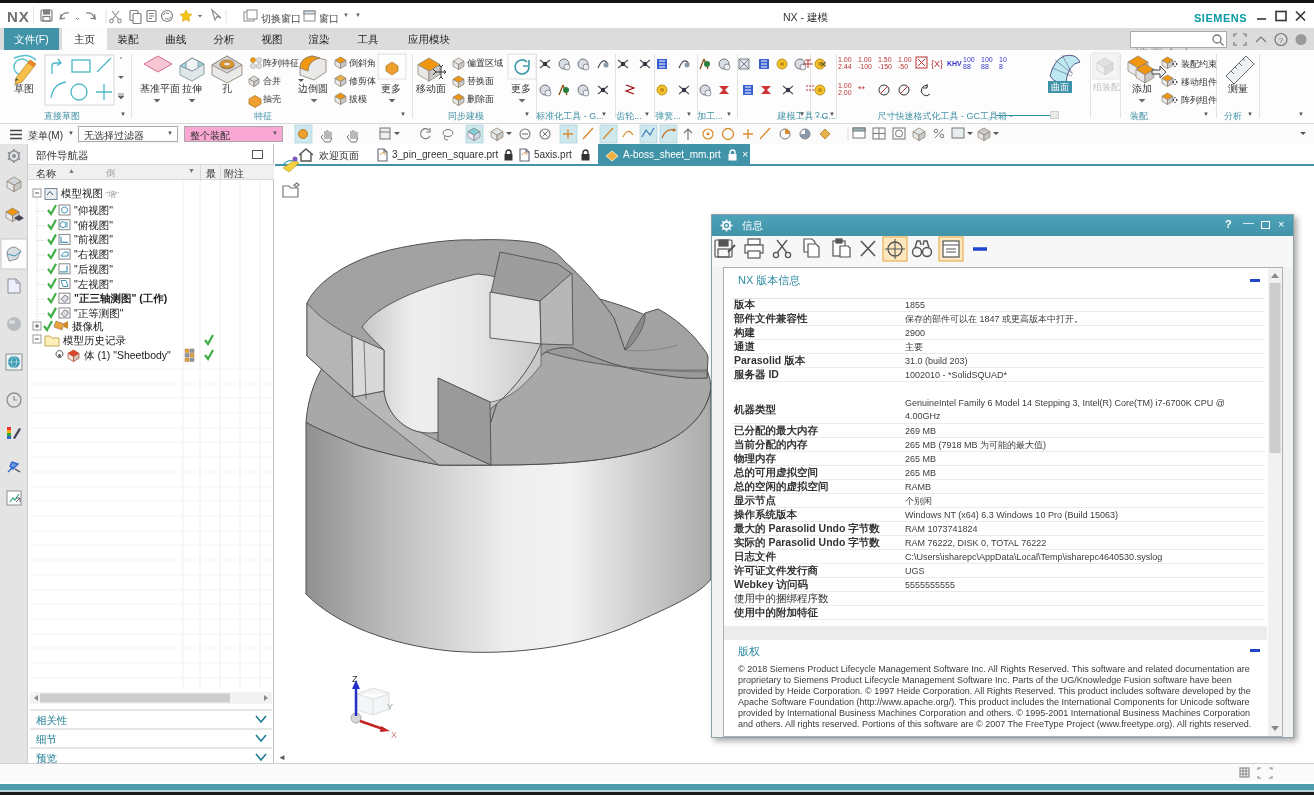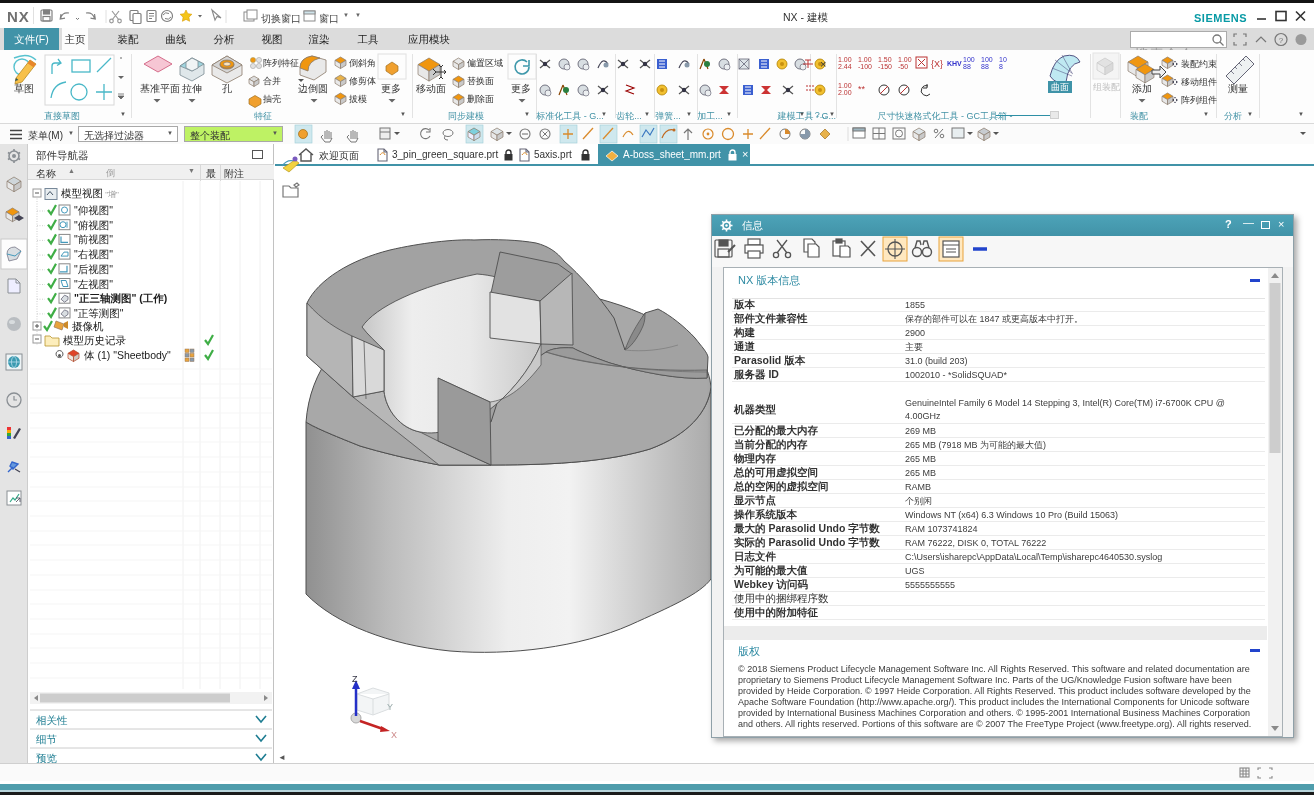--- a/index.html
+++ b/index.html
@@ -52,21 +52,21 @@
 <span class="abs" style="left:783px;top:8px;font-size:10.5px;color:#333">NX - 建模</span>
 <span class="abs" style="left:1194px;top:9px;font-size:11px;font-weight:bold;color:#089aa5;letter-spacing:0.5px">SIEMENS</span>
 <svg class="abs" style="left:1255px;top:6px" width="56" height="14" viewBox="0 0 56 14">
 <path d="M2 10 h9" stroke="#333" stroke-width="1.6"></path>
 <rect x="21" y="2.5" width="10" height="9" fill="none" stroke="#333" stroke-width="1.6"></rect>
 <path d="M41 2.5 l9 9 M50 2.5 l-9 9" stroke="#333" stroke-width="1.6"></path>
 </svg>
 </div>
 <div class="abs" style="left:0;top:28px;width:1314px;height:22px;background:#dcdcdc">
 <div class="abs" style="left:4px;top:0;width:55px;height:22px;background:#4193a8;color:#fff;font-size:10.5px;text-align:center;line-height:22px">文件(F)</div>
-<div class="abs" style="left:62px;top:0;width:26px;height:22px;background:#fdfdfd;color:#1b1b1b;font-size:10.5px;text-align:center;line-height:22px">主页</div>
+<div class="abs" style="left:62px;top:0;width:45px;height:22px;background:#fdfdfd;color:#1b1b1b;font-size:10.5px;text-align:center;line-height:22px">主页</div>
 <div class="abs" style="left:115px;top:0;width:26px;height:22px;color:#1b1b1b;font-size:10.5px;text-align:center;line-height:22px">装配</div>
 <div class="abs" style="left:163px;top:0;width:26px;height:22px;color:#1b1b1b;font-size:10.5px;text-align:center;line-height:22px">曲线</div>
 <div class="abs" style="left:211px;top:0;width:26px;height:22px;color:#1b1b1b;font-size:10.5px;text-align:center;line-height:22px">分析</div>
 <div class="abs" style="left:259px;top:0;width:26px;height:22px;color:#1b1b1b;font-size:10.5px;text-align:center;line-height:22px">视图</div>
 <div class="abs" style="left:306px;top:0;width:26px;height:22px;color:#1b1b1b;font-size:10.5px;text-align:center;line-height:22px">渲染</div>
 <div class="abs" style="left:355px;top:0;width:26px;height:22px;color:#1b1b1b;font-size:10.5px;text-align:center;line-height:22px">工具</div>
 <div class="abs" style="left:403px;top:0;width:52px;height:22px;color:#1b1b1b;font-size:10.5px;text-align:center;line-height:22px">应用模块</div>
 <div class="abs" style="left:1130px;top:3px;width:97px;height:17px;background:#fff;border:1px solid #ababab"></div>
 <span class="abs" style="left:1134px;top:18px;font-size:15px;color:#a0a0a0">搜索命令</span>
 <svg class="abs" style="left:1211px;top:5px" width="14" height="14" viewBox="0 0 14 14">
@@ -400,21 +400,21 @@
 <div class="abs" style="left:0;top:124px;width:1314px;height:20px;background:#fbfbfb">
 <svg class="abs" style="left:9px;top:5px" width="14" height="11" viewBox="0 0 14 11">
         <path d="M1 1.5 h12 M1 5.5 h12 M1 9.5 h12" stroke="#444" stroke-width="1.6"></path>
       </svg>
 <span class="abs" style="left:28px;top:5px;font-size:10px;color:#333">菜单(M)</span>
 <span class="abs" style="left:68px;top:6px;font-size:6px;color:#555">▼</span>
 <div class="abs" style="left:78px;top:2px;width:100px;height:16px;background:#fff;border:1px solid #a8a8a8">
         <span class="abs" style="left:5px;top:2px;font-size:10px;color:#333">无选择过滤器</span>
         <span class="abs" style="right:4px;top:3px;font-size:6px;color:#555">▼</span>
       </div>
-<div class="abs" style="left:184px;top:2px;width:99px;height:16px;background:#bef264;border:1px solid #a8a8a8">
+<div class="abs" style="left:184px;top:2px;width:99px;height:16px;background:#f9a8d4;border:1px solid #a8a8a8">
         <span class="abs" style="left:5px;top:2px;font-size:10px;color:#333">整个装配</span>
         <span class="abs" style="right:4px;top:3px;font-size:6px;color:#555">▼</span>
       </div>
 </div>
 <svg class="abs" style="left:0;top:124px" width="1314" height="20" viewBox="0 0 1314 20">
 <rect x="295" y="1" width="17" height="18" fill="#cfe8ee" stroke="#9fcdd8" stroke-width="0.6"></rect>
       <circle cx="303" cy="10" r="4.5" fill="#f0a02f" stroke="#a06a10" stroke-width="0.7"></circle>
 <path d="M325 15 v-8 m2 8 v-9 m2 9 v-8 m2 8 v-7 m-8 3 l-2 2 4 5 h5 l2 -4" fill="none" stroke="#777" stroke-width="1"></path>
 <path d="M351 15 v-8 m2 8 v-9 m2 9 v-8 m2 8 v-7 m-8 3 l-2 2 4 5 h5 l2 -4" fill="none" stroke="#777" stroke-width="1"></path>
 <rect x="380" y="4" width="10" height="11" fill="#eee" stroke="#777"></rect>
@@ -916,21 +916,21 @@
       </div>
 <div class="abs" style="left:20px;top:321px;width:533px;height:14px;border-bottom:1px solid #ebebeb">
         <span class="abs" style="left:2px;top:0.0px;font-size:10.5px;font-weight:bold;color:#333;white-space:nowrap">实际的 Parasolid Undo 字节数</span>
         <span class="abs" style="left:173px;top:1px;font-size:9px;color:#3c3c3c;white-space:normal;width:352px;line-height:12.5px">RAM 76222, DISK 0, TOTAL 76222</span>
       </div>
 <div class="abs" style="left:20px;top:335px;width:533px;height:14px;border-bottom:1px solid #ebebeb">
         <span class="abs" style="left:2px;top:0.0px;font-size:10.5px;font-weight:bold;color:#333;white-space:nowrap">日志文件</span>
         <span class="abs" style="left:173px;top:1px;font-size:9px;color:#3c3c3c;white-space:normal;width:352px;line-height:12.5px">C:\Users\isharepc\AppData\Local\Temp\isharepc4640530.syslog</span>
       </div>
 <div class="abs" style="left:20px;top:349px;width:533px;height:14px;border-bottom:1px solid #ebebeb">
-        <span class="abs" style="left:2px;top:0.0px;font-size:10.5px;font-weight:bold;color:#333;white-space:nowrap">为可能的最大值</span>
+        <span class="abs" style="left:2px;top:0.0px;font-size:10.5px;font-weight:bold;color:#333;white-space:nowrap">许可证文件发行商</span>
         <span class="abs" style="left:173px;top:1px;font-size:9px;color:#3c3c3c;white-space:normal;width:352px;line-height:12.5px">UGS</span>
       </div>
 <div class="abs" style="left:20px;top:363px;width:533px;height:14px;border-bottom:1px solid #ebebeb">
         <span class="abs" style="left:2px;top:0.0px;font-size:10.5px;font-weight:bold;color:#333;white-space:nowrap">Webkey 访问码</span>
         <span class="abs" style="left:173px;top:1px;font-size:9px;color:#3c3c3c;white-space:normal;width:352px;line-height:12.5px">5555555555</span>
       </div>
 <div class="abs" style="left:20px;top:377px;width:533px;height:14px;border-bottom:1px solid #ebebeb">
         <span class="abs" style="left:2px;top:0.0px;font-size:10.5px;font-weight:normal;color:#333;white-space:nowrap">使用中的捆绑程序数</span>
         <span class="abs" style="left:173px;top:1px;font-size:9px;color:#3c3c3c;white-space:normal;width:352px;line-height:12.5px"></span>
       </div>

